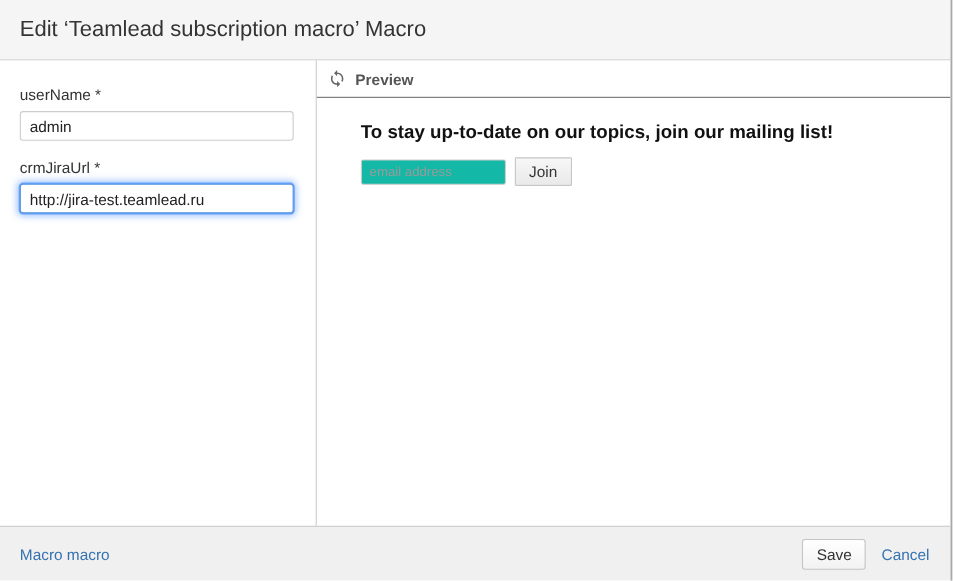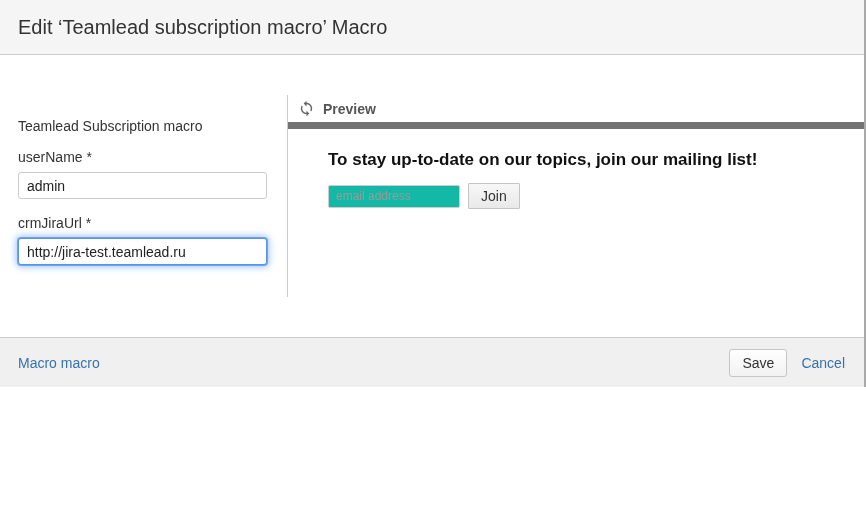--- a/index.html
+++ b/index.html
@@ -4,27 +4,26 @@
 <style>
   * { margin: 0; padding: 0; box-sizing: border-box; }
   html, body { background: #ffffff; }
   body {
     font-family: "Liberation Sans", sans-serif;
     color: #333;
   }
   .dialog {
     position: relative;
     width: 866px;
-    height: 387px;
+    height: 528px;
     background: #fff;
     border-right: 2px solid #a9a9a9;
     display: flex;
     flex-direction: column;
     overflow: hidden;
-    gap: 40px;
   }
   
   .dialog-header {
     height: 55px;
     flex: 0 0 55px;
     background: #f5f5f5;
     border-bottom: 1px solid #ccc;
     display: flex;
     align-items: center;
     padding: 0 18px;
@@ -79,21 +78,21 @@
   
   .preview-panel {
     flex: 1 1 auto;
     display: flex;
     flex-direction: column;
     min-width: 0;
   }
   .preview-bar {
     height: 34px;
     flex: 0 0 34px;
-    border-bottom: 7px solid #737373;
+    border-bottom: 1px solid #737373;
     display: flex;
     align-items: center;
     padding: 0 10px;
   }
   .refresh-icon {
     width: 17px;
     height: 17px;
     margin-right: 8px;
     cursor: pointer;
     flex: 0 0 auto;
@@ -180,21 +179,20 @@
 
 <div class="dialog">
 
   <div class="dialog-header">
     <span class="dialog-title">Edit ‘Teamlead subscription macro’ Macro</span>
   </div>
 
   <div class="dialog-body">
 
     <div class="params-panel">
-      <div class="macro-title">Teamlead Subscription macro</div>
 
       <div class="field">
         <label class="field-label">userName *</label>
         <input class="text-input" type="text" value="admin" style="">
       </div>
 
       <div class="field">
         <label class="field-label">crmJiraUrl *</label>
         <input class="text-input focused" type="text" value="http://jira-test.teamlead.ru" style="">
       </div>

